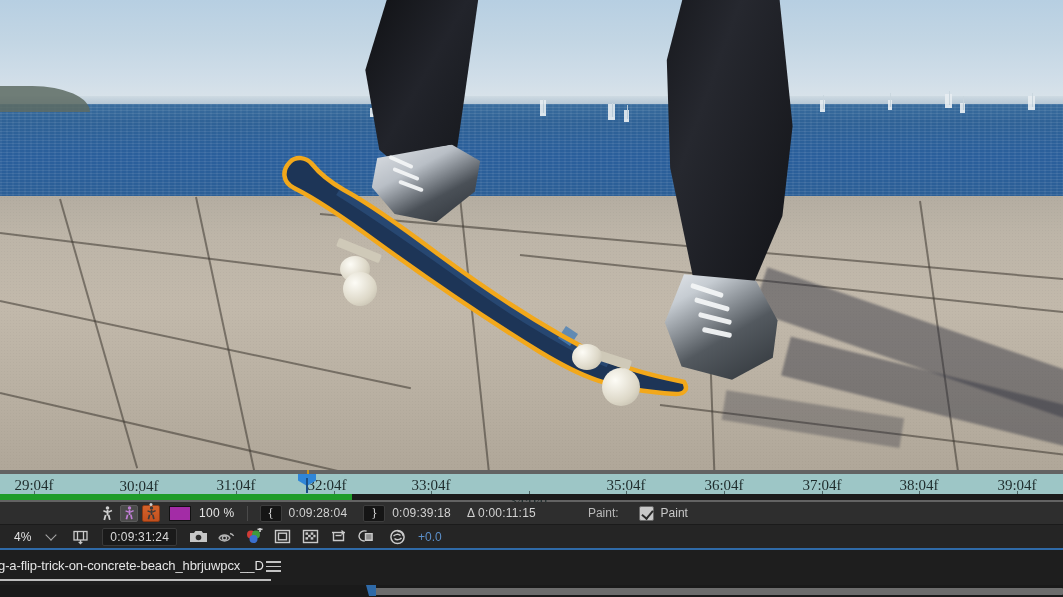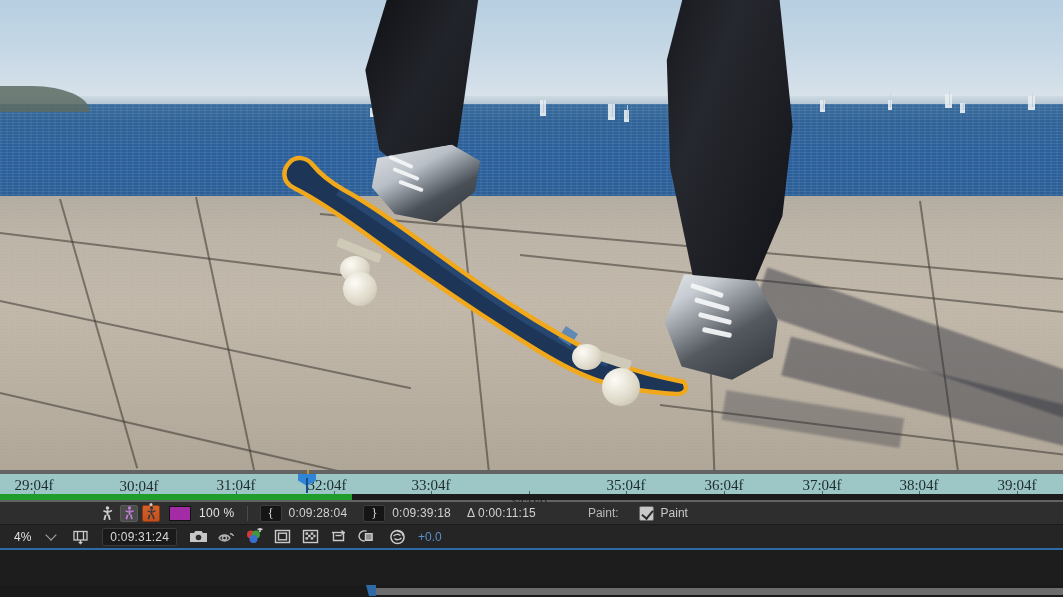--- a/index.html
+++ b/index.html
@@ -490,17 +490,26 @@
       <svg width="17" height="16" viewBox="0 0 17 16">
         <circle cx="8.5" cy="8" r="6.6" fill="none" stroke="#cacaca" stroke-width="1.5"></circle>
         <path d="M8.5 2.2c3 0 5.4 2.2 5.8 5" fill="none" stroke="#cacaca" stroke-width="1.5"></path>
         <path d="M4.5 7.2c1.6-2.2 5-2.6 7-.6M12.5 8.8c-1.6 2.2-5 2.6-7 .6" fill="none" stroke="#cacaca" stroke-width="1.4"></path>
       </svg>
     </div>
 
     <div class="plus">+0.0</div>
   </div>
 
+  <div class="bottom">
+    <div class="clipname">g-a-flip-trick-on-concrete-beach_hbrjuwpcx__D</div>
+    <div class="hamb">
+        <i></i>
+        <i></i>
+        <i></i>
+      </div>
+    <div class="underline"></div>
+  </div>
   <div class="sub-strip"></div>
   <div class="scroll-track"></div>
   <div class="scroll-thumb"></div>
 
 </div>
 
 </body></html>

